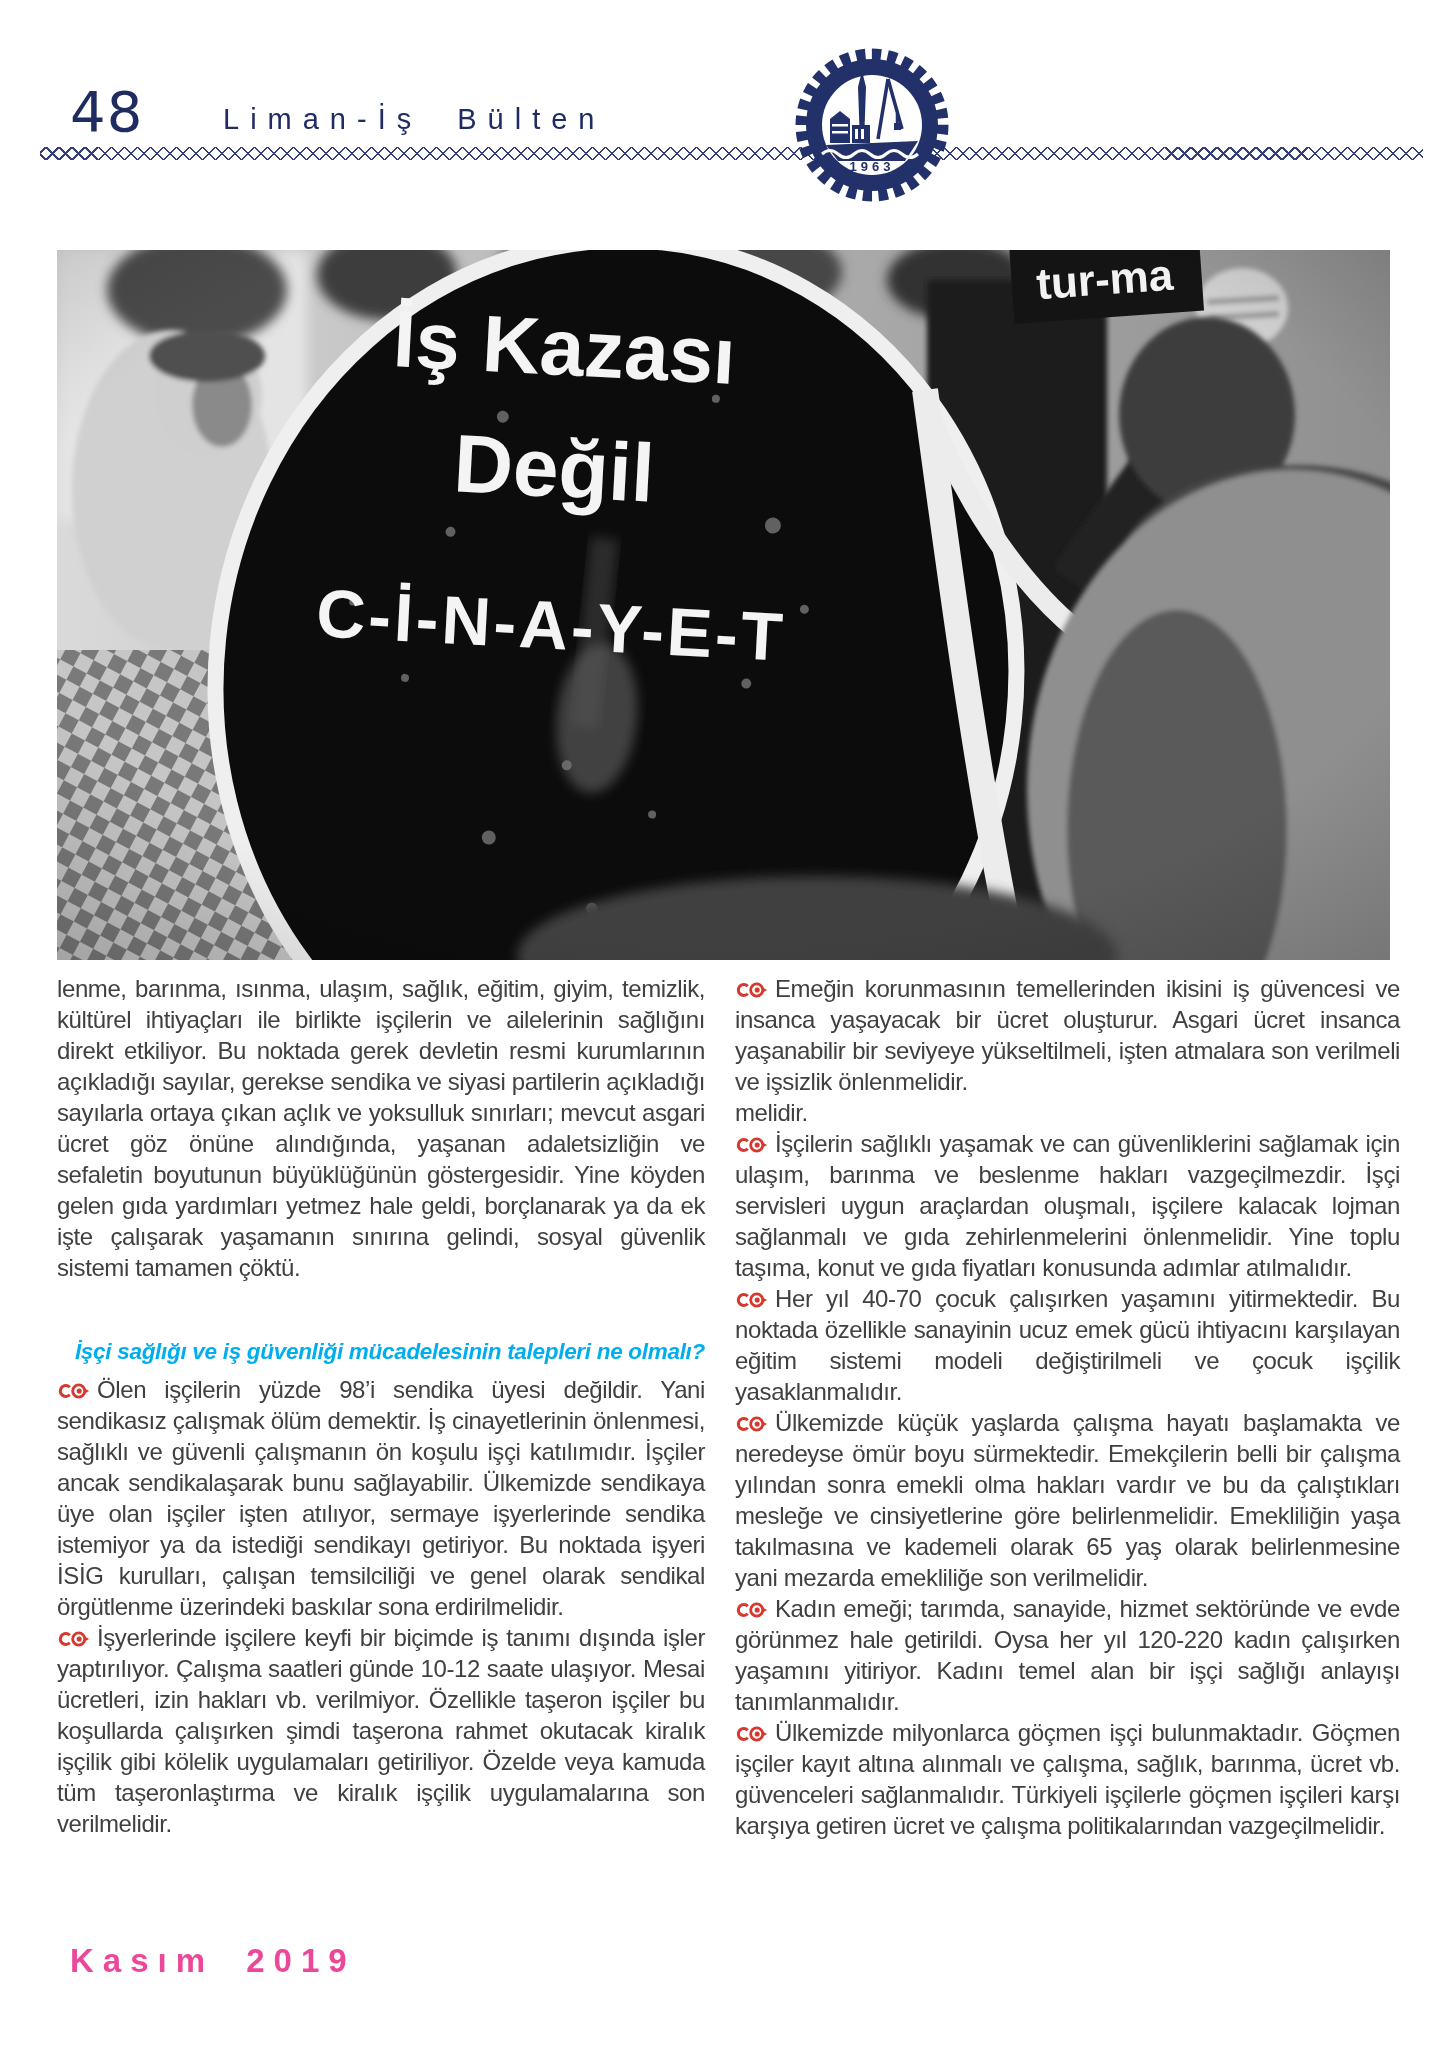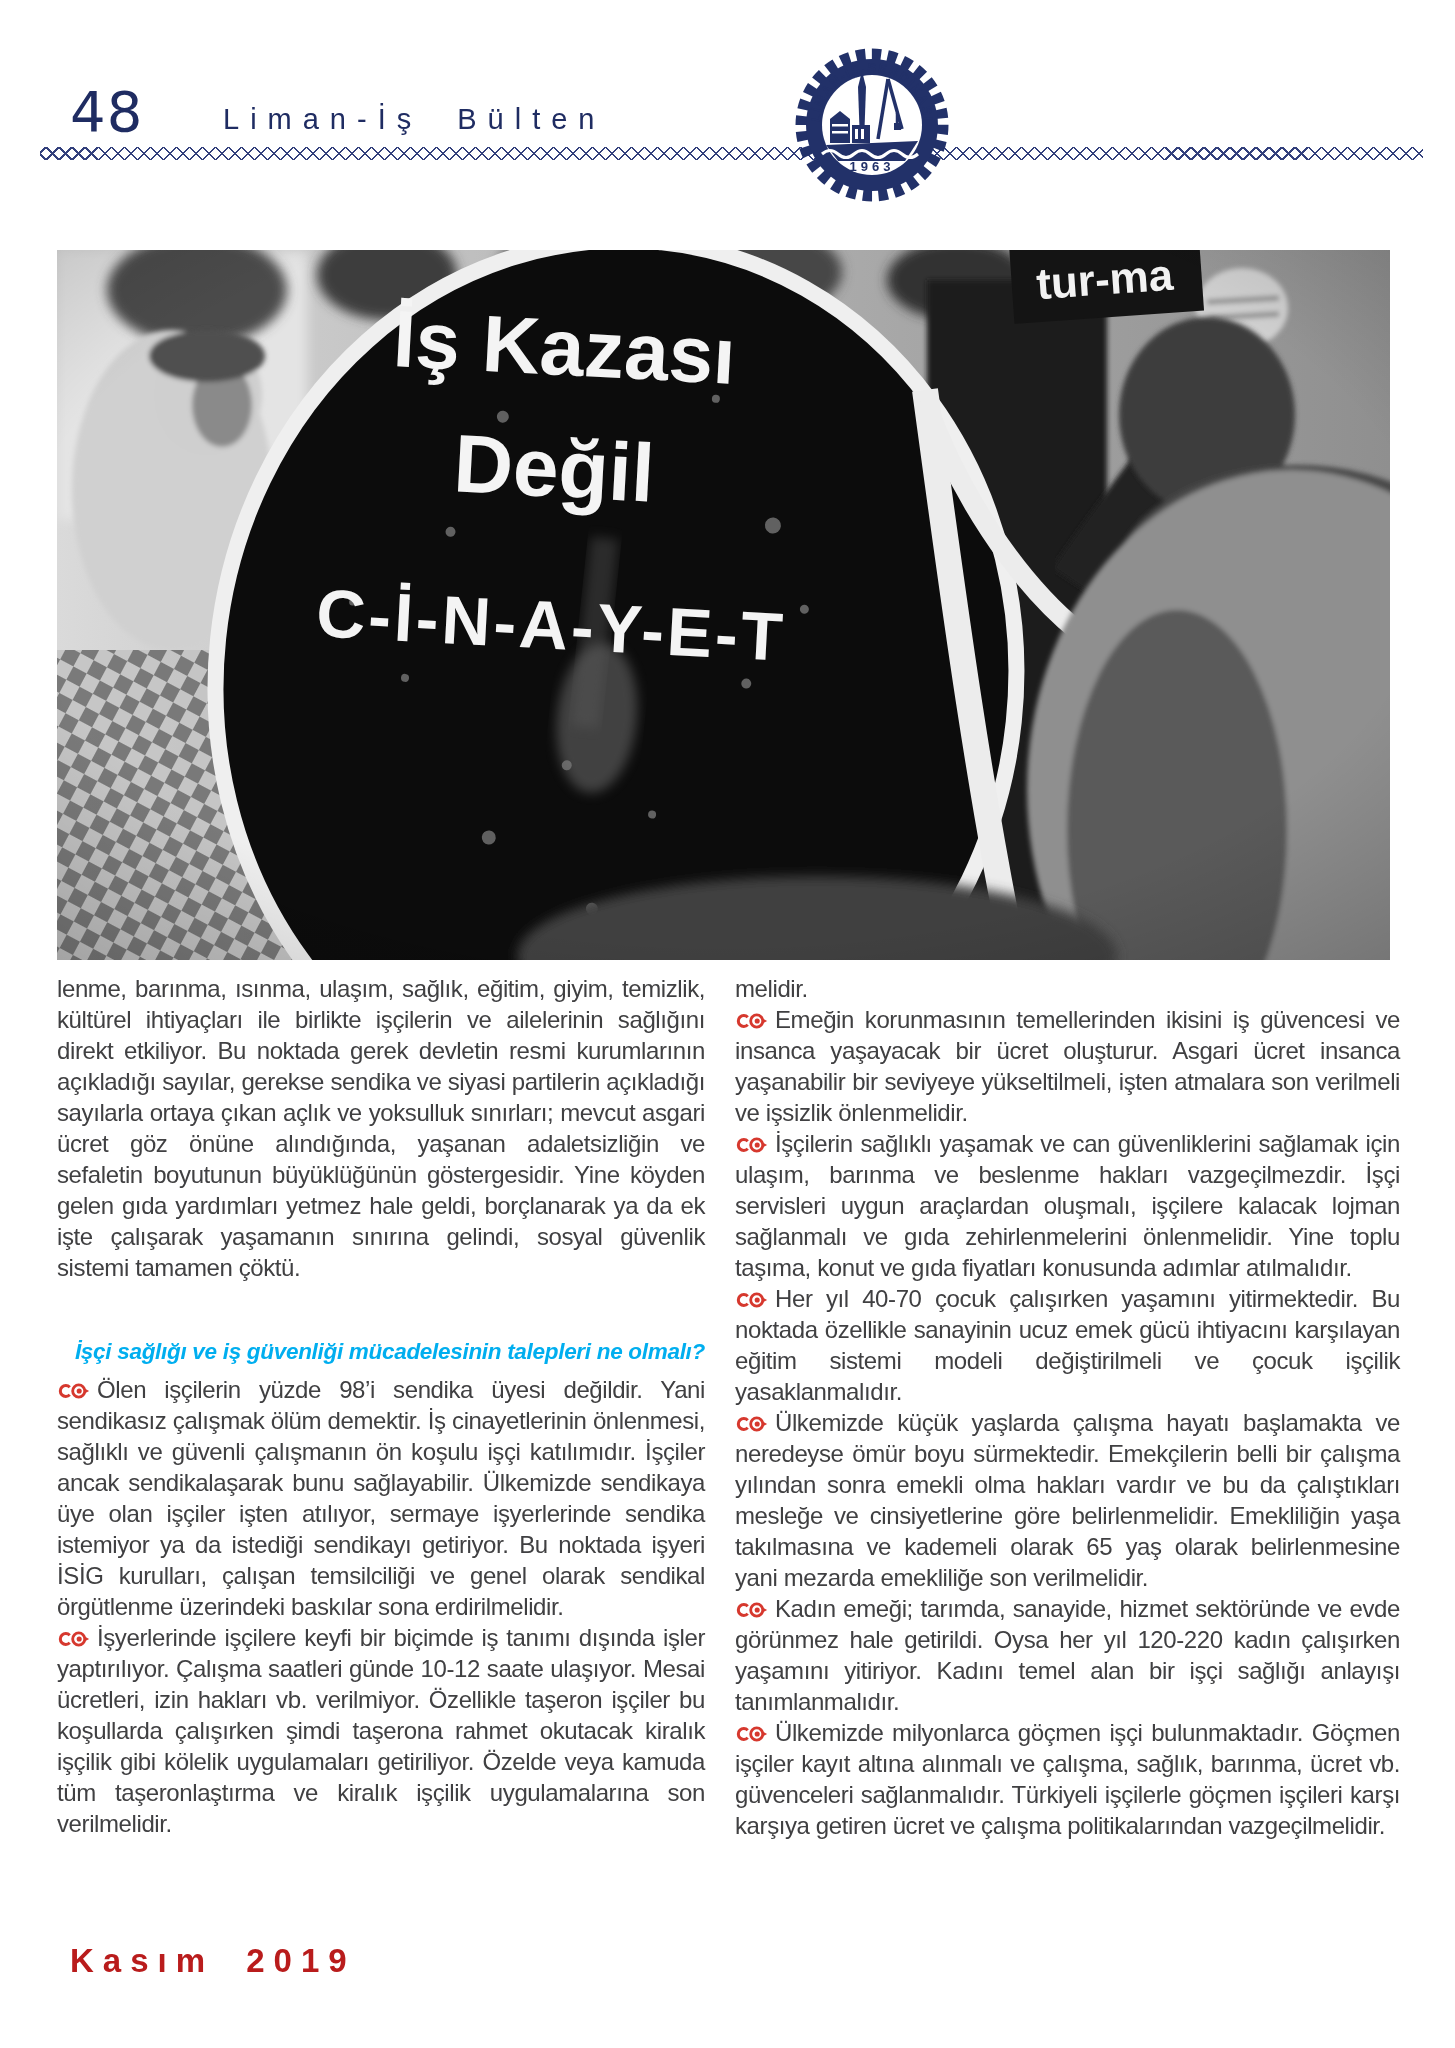--- a/index.html
+++ b/index.html
@@ -20,21 +20,21 @@
   
   .columns{position:absolute;left:57px;top:973px;width:1343px;display:flex;}
   .col{color:#404042;font-size:24px;line-height:31px;letter-spacing:-0.4px;text-align:justify;}
   .col.left{width:648px;margin-right:30px;}
   .col.right{width:665px;}
   .col p{margin:0;}
   .sec-heading{color:#00aeef;font-weight:bold;font-style:italic;font-size:22.5px;letter-spacing:-0.3px;
                margin:53px 0 7px 0 !important;white-space:nowrap;text-align:right;}
   .bullet-icon{display:inline-block;width:34px;height:20px;vertical-align:-3px;margin-right:6px;}
   
-  .footer-date{position:absolute;left:70px;top:1942px;font-size:33px;font-weight:bold;color:#b91c1c;
+  .footer-date{position:absolute;left:70px;top:1942px;font-size:33px;font-weight:bold;color:#ec4899;
                letter-spacing:9px;word-spacing:14px;white-space:nowrap;}
 </style>
 </head>
 <body>
 
 <div class="page">
 
   <div class="page-num">48</div>
   <div class="masthead">Liman-İş Bülten</div>
   <div class="chain"></div>
@@ -193,28 +193,28 @@
       <p><span class="bullet-icon"><svg width="34" height="20" viewBox="0 0 36 20">
               <path d="M13.5,6 A5.8,5.8 0 1 0 13.5,14" fill="none" stroke="#d6382e" stroke-width="3.2"></path>
               <circle cx="23" cy="10" r="6.4" fill="#ffffff" stroke="#d6382e" stroke-width="3"></circle>
               <circle cx="23.5" cy="10" r="2.7" fill="#d6382e"></circle>
               <path d="M28.8,7 L34,10 L28.8,13 Z" fill="#d6382e"></path>
             </svg></span><span>İşyerlerinde işçilere keyfi bir biçimde iş tanımı dışında işler yaptırılıyor. Çalışma saatleri günde 10-12 saate ulaşıyor. Mesai ücretleri, izin hakları vb. verilmiyor. Özellikle taşeron işçiler bu koşullarda çalışırken şimdi taşerona rahmet okutacak kiralık işçilik gibi kölelik uygulamaları getiriliyor. Özelde veya kamuda tüm taşeronlaştırma ve kiralık işçilik uygulamalarına son verilmelidir.</span></p>
 
     </div>
 
     <div class="col right">
+      <p><span class="bullet-icon"><svg width="34" height="20" viewBox="0 0 36 20">
+              <path d="M13.5,6 A5.8,5.8 0 1 0 13.5,14" fill="none" stroke="#d6382e" stroke-width="3.2"></path>
+              <circle cx="23" cy="10" r="6.4" fill="#ffffff" stroke="#d6382e" stroke-width="3"></circle>
+              <circle cx="23.5" cy="10" r="2.7" fill="#d6382e"></circle>
+              <path d="M28.8,7 L34,10 L28.8,13 Z" fill="#d6382e"></path>
+            </svg></span><span>Emeğin korunmasının temellerinden ikisini iş güvencesi ve insanca yaşayacak bir ücret oluşturur. Asgari ücret insanca yaşanabilir bir seviyeye yükseltilmeli, işten atmalara son verilmeli ve işsizlik önlenmelidir.</span></p>
+
       <p>melidir.</p>
-
-      <p><span class="bullet-icon"><svg width="34" height="20" viewBox="0 0 36 20">
-              <path d="M13.5,6 A5.8,5.8 0 1 0 13.5,14" fill="none" stroke="#d6382e" stroke-width="3.2"></path>
-              <circle cx="23" cy="10" r="6.4" fill="#ffffff" stroke="#d6382e" stroke-width="3"></circle>
-              <circle cx="23.5" cy="10" r="2.7" fill="#d6382e"></circle>
-              <path d="M28.8,7 L34,10 L28.8,13 Z" fill="#d6382e"></path>
-            </svg></span><span>Emeğin korunmasının temellerinden ikisini iş güvencesi ve insanca yaşayacak bir ücret oluşturur. Asgari ücret insanca yaşanabilir bir seviyeye yükseltilmeli, işten atmalara son verilmeli ve işsizlik önlenmelidir.</span></p>
 
       <p><span class="bullet-icon"><svg width="34" height="20" viewBox="0 0 36 20">
               <path d="M13.5,6 A5.8,5.8 0 1 0 13.5,14" fill="none" stroke="#d6382e" stroke-width="3.2"></path>
               <circle cx="23" cy="10" r="6.4" fill="#ffffff" stroke="#d6382e" stroke-width="3"></circle>
               <circle cx="23.5" cy="10" r="2.7" fill="#d6382e"></circle>
               <path d="M28.8,7 L34,10 L28.8,13 Z" fill="#d6382e"></path>
             </svg></span><span>İşçilerin sağlıklı yaşamak ve can güvenliklerini sağlamak için ulaşım, barınma ve beslenme hakları vazgeçilmezdir. İşçi servisleri uygun araçlardan oluşmalı, işçilere kalacak lojman sağlanmalı ve gıda zehirlenmelerini önlenmelidir. Yine toplu taşıma, konut ve gıda fiyatları konusunda adımlar atılmalıdır.</span></p>
 
       <p><span class="bullet-icon"><svg width="34" height="20" viewBox="0 0 36 20">
               <path d="M13.5,6 A5.8,5.8 0 1 0 13.5,14" fill="none" stroke="#d6382e" stroke-width="3.2"></path>

